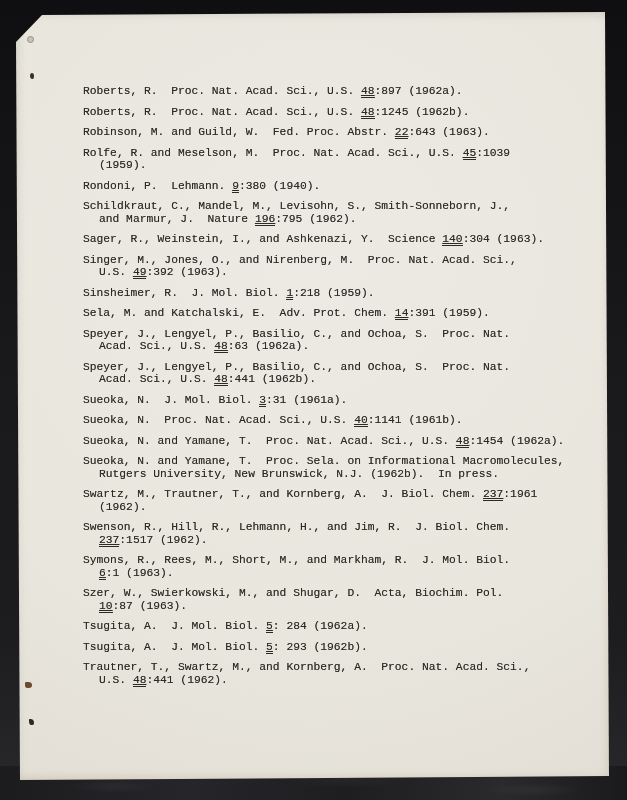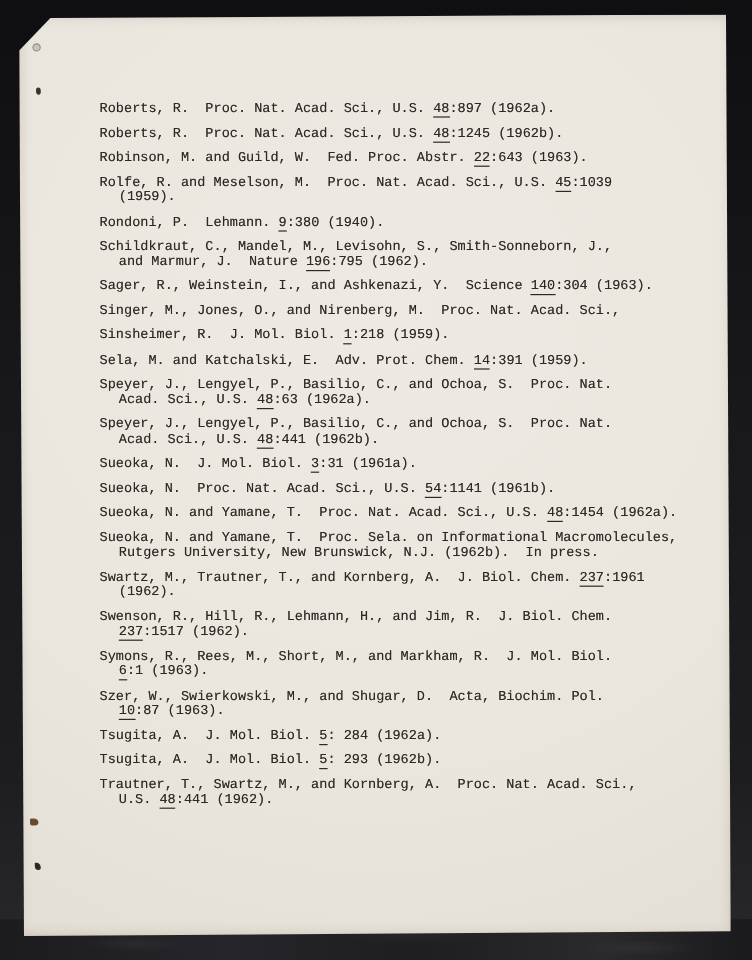--- a/index.html
+++ b/index.html
@@ -31,21 +31,21 @@
   }
   .refs{
     position:absolute;left:68px;top:73px;width:505px;
     font-size:11.3px;line-height:12.5px;
     color:var(--ink,#2d2a26);
     text-shadow:0 0 0.5px rgba(45,42,38,0.55);
   }
   .entry{margin-bottom:8px;}
   .line{white-space:pre;}
   .line.cont{margin-left:16px;}
-  .vol{border-bottom:1.2px solid currentColor;}
+  .vol{border-bottom:1.2px solid currentColor;text-decoration:underline;}
   .speck{position:absolute;}
 </style>
 </head>
 <body style="--bg: #141416; --ink: #2d2a26;">
 
 <div class="stage">
   <div class="floor-texture"></div>
   <div class="paper">
     <div class="refs" id="refs">
         <div class="entry">
@@ -66,40 +66,41 @@
         </div>
         <div class="entry">
           <div class="line"><span class="">Schildkraut, C., Mandel, M., Levisohn, S., Smith-Sonneborn, J.,</span></div>
           <div class="line cont"><span class="">and Marmur, J.  Nature </span><span class="vol">196</span><span class="">:795 (1962).</span></div>
         </div>
         <div class="entry">
           <div class="line"><span class="">Sager, R., Weinstein, I., and Ashkenazi, Y.  Science </span><span class="vol">140</span><span class="">:304 (1963).</span></div>
         </div>
         <div class="entry">
           <div class="line"><span class="">Singer, M., Jones, O., and Nirenberg, M.  Proc. Nat. Acad. Sci.,</span></div>
+          <div class="line cont"><span class="">U.S. </span><span class="vol">49</span><span class="">:392 (1963).</span></div>
         </div>
         <div class="entry">
           <div class="line"><span class="">Sinsheimer, R.  J. Mol. Biol. </span><span class="vol">1</span><span class="">:218 (1959).</span></div>
         </div>
         <div class="entry">
           <div class="line"><span class="">Sela, M. and Katchalski, E.  Adv. Prot. Chem. </span><span class="vol">14</span><span class="">:391 (1959).</span></div>
         </div>
         <div class="entry">
           <div class="line"><span class="">Speyer, J., Lengyel, P., Basilio, C., and Ochoa, S.  Proc. Nat.</span></div>
           <div class="line cont"><span class="">Acad. Sci., U.S. </span><span class="vol">48</span><span class="">:63 (1962a).</span></div>
         </div>
         <div class="entry">
           <div class="line"><span class="">Speyer, J., Lengyel, P., Basilio, C., and Ochoa, S.  Proc. Nat.</span></div>
           <div class="line cont"><span class="">Acad. Sci., U.S. </span><span class="vol">48</span><span class="">:441 (1962b).</span></div>
         </div>
         <div class="entry">
           <div class="line"><span class="">Sueoka, N.  J. Mol. Biol. </span><span class="vol">3</span><span class="">:31 (1961a).</span></div>
         </div>
         <div class="entry">
-          <div class="line"><span class="">Sueoka, N.  Proc. Nat. Acad. Sci., U.S. </span><span class="vol">54</span><span class="">:1141 (1961b).</span></div>
+          <div class="line"><span class="">Sueoka, N.  Proc. Nat. Acad. Sci., U.S. </span><span class="vol">40</span><span class="">:1141 (1961b).</span></div>
         </div>
         <div class="entry">
           <div class="line"><span class="">Sueoka, N. and Yamane, T.  Proc. Nat. Acad. Sci., U.S. </span><span class="vol">48</span><span class="">:1454 (1962a).</span></div>
         </div>
         <div class="entry">
           <div class="line"><span class="">Sueoka, N. and Yamane, T.  Proc. Sela. on Informational Macromolecules,</span></div>
           <div class="line cont"><span class="">Rutgers University, New Brunswick, N.J. (1962b).  In press.</span></div>
         </div>
         <div class="entry">
           <div class="line"><span class="">Swartz, M., Trautner, T., and Kornberg, A.  J. Biol. Chem. </span><span class="vol">237</span><span class="">:1961</span></div>

